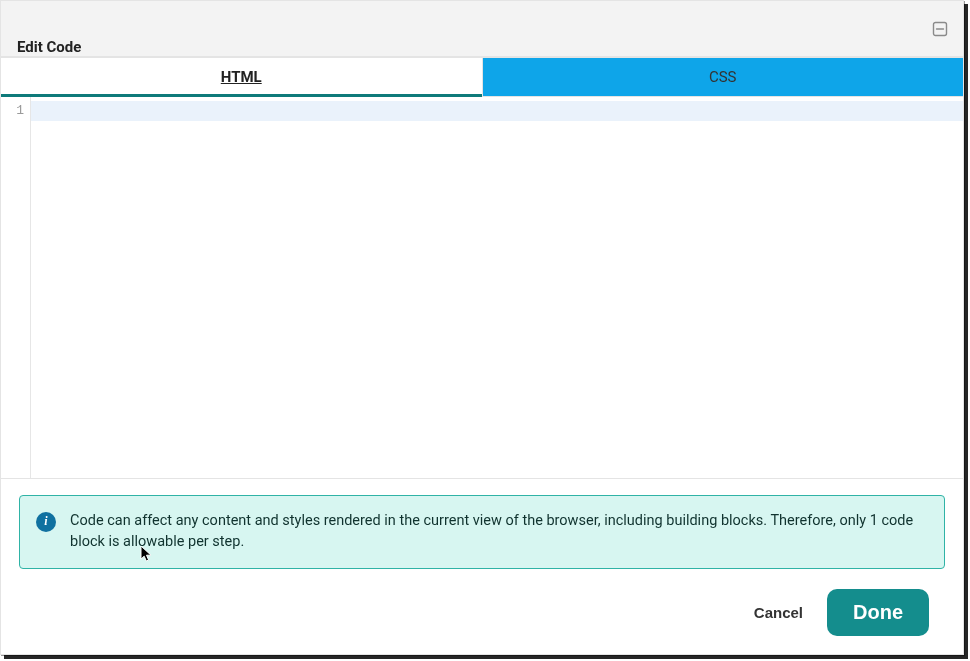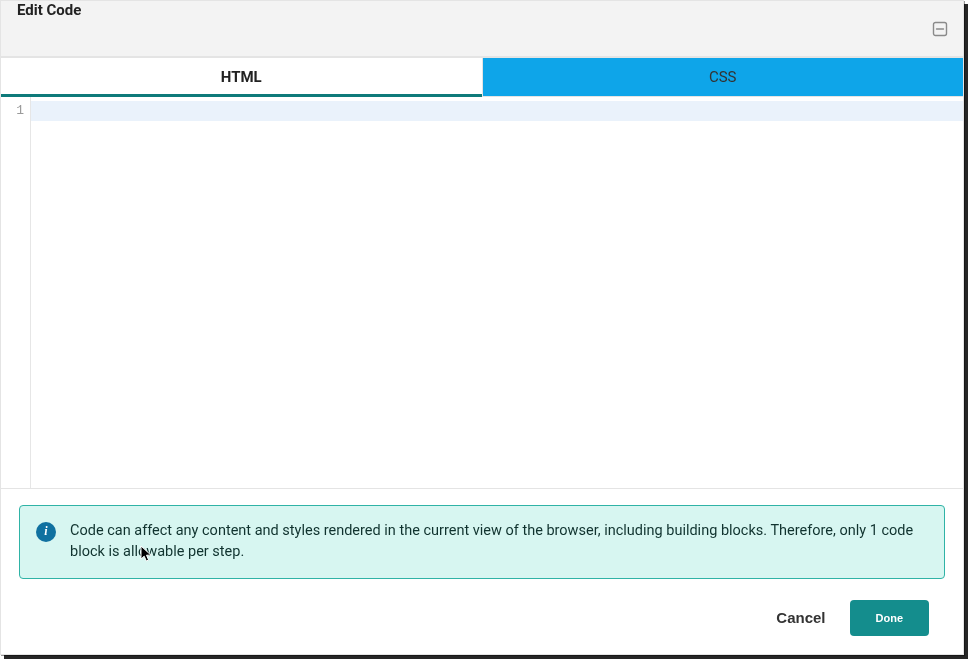--- a/index.html
+++ b/index.html
@@ -1,46 +1,46 @@
 <!DOCTYPE html>
 <html><head>
 <meta charset="utf-8">
 <style>
   * { box-sizing: border-box; margin: 0; padding: 0; }
   html, body { width: 970px; height: 661px; font-family: -apple-system, BlinkMacSystemFont, "Segoe UI", Roboto, Helvetica, Arial, sans-serif; background: #fff; overflow: hidden; }
   .page { position: relative; width: 964px; height: 655px; border: 1px solid #e4e4e4; background: #fff; display: flex; flex-direction: column; box-shadow: 4px 4px 0 0 rgba(0,0,0,0.85), 1px 1px 0 0 rgba(0,0,0,0.4); }
-  .header { height: 56px; background: #f3f3f3; border-bottom: 1px solid #e4e4e4; display: flex; align-items: flex-start; padding: 0 16px; position: relative; }
+  .header { height: 56px; background: #f3f3f3; border-bottom: 1px solid #e4e4e4; display: flex; align-items: flex-end; padding: 0 16px; position: relative; }
   .header .title { font-size: 15px; font-weight: 700; color: #222; }
   .drag-dots { position: absolute; top: 8px; left: 50%; transform: translateX(-50%); display: flex; gap: 4px; cursor: grab; }
   .drag-dots .d { width: 3px; height: 3px; background: #a8a8a8; border-radius: 50%; }
   .collapse-icon { position: absolute; right: 14px; top: 50%; transform: translateY(-50%); width: 18px; height: 18px; display:flex; align-items:center; justify-content:center; cursor:pointer; }
   .collapse-icon svg rect.box { fill:none; stroke:#8a8a8a; stroke-width:1.4; rx:2; }
   .collapse-icon svg line { stroke:#8a8a8a; stroke-width:1.4; stroke-linecap:round; }
 
   .tabs { display:flex; height: 40px; background:#f3f3f3; border-bottom:1px solid #e4e4e4; }
   .tab { flex:1; display:flex; align-items:center; justify-content:center; font-size:15px; color:#333; border-right:1px solid #e4e4e4; border-top:1px solid #e4e4e4; background:#0ea5e9; cursor:pointer; position:relative; }
   .tab:last-child { border-right:none; }
-  .tab.active { background:#fff; font-weight:700; color:#222; }
+  .tab.active { background:#fff; font-weight:700; color:#222;text-decoration:underline; }
   .tab.active::after { content:""; position:absolute; left:0; right:0; bottom:-1px; height:3px; background:#0e7a7a; }
 
   .editor-wrap { flex:1; display:flex; border-bottom:1px solid #e4e4e4; min-height:0; }
   .gutter { width: 30px; border-right:1px solid #e6e6e6; background:#fff; padding-top:4px; text-align:right; }
   .gutter .ln { font-family: ui-monospace, SFMono-Regular, Menlo, Consolas, "Liberation Mono", monospace; font-size:13px; color:#9a9a9a; padding-right:6px; line-height:20px; height:20px; }
   .code-area { flex:1; background:#fff; position:relative; }
   .code-area .first-line-hl { position:absolute; left:0; right:0; top:4px; height:20px; background:#eaf2fb; }
   .code-area textarea { position:absolute; inset:0; width:100%; height:100%; border:none; outline:none; resize:none; padding:4px 6px; font-family: ui-monospace, SFMono-Regular, Menlo, Consolas, "Liberation Mono", monospace; font-size:13px; line-height:20px; background:transparent; }
 
   .bottom-area { padding: 16px 18px 10px 18px; }
   .alert { display:flex; gap:14px; align-items:flex-start; background:#d7f6f1; border:1px solid #2fb3a6; border-radius:4px; padding:14px 16px 16px 16px; }
   .alert .info-badge { width:20px; height:20px; border-radius:50%; background:#1071a0; color:#fff; font-size:12px; font-weight:700; display:flex; align-items:center; justify-content:center; flex-shrink:0; margin-top:2px; font-family: Georgia, serif; font-style: italic; }
   .alert .msg { font-size:14.5px; line-height:1.45; color:#10332f; }
 
   .footer-actions { display:flex; justify-content:flex-end; align-items:center; gap:16px; padding: 10px 34px 18px 22px; }
   .btn-cancel { font-size:15px; font-weight:600; color:#333; background:transparent; border:none; padding:10px 8px; cursor:pointer; }
-  .btn-done { font-size:11px; font-weight:700; color:#fff; background:#148d8d; border:none; border-radius:4px; padding:12px 26px; cursor:pointer; }
+  .btn-done { font-size:20px; font-weight:700; color:#fff; background:#148d8d; border:none; border-radius:10px; padding:12px 26px; cursor:pointer; }
 
   .cursor-pointer { position:absolute; left:139px; top:544px; pointer-events:none; }
 </style>
 </head>
 <body>
 
 <div class="page">
 
   <div class="drag-dots">
     <span class="d"></span>

